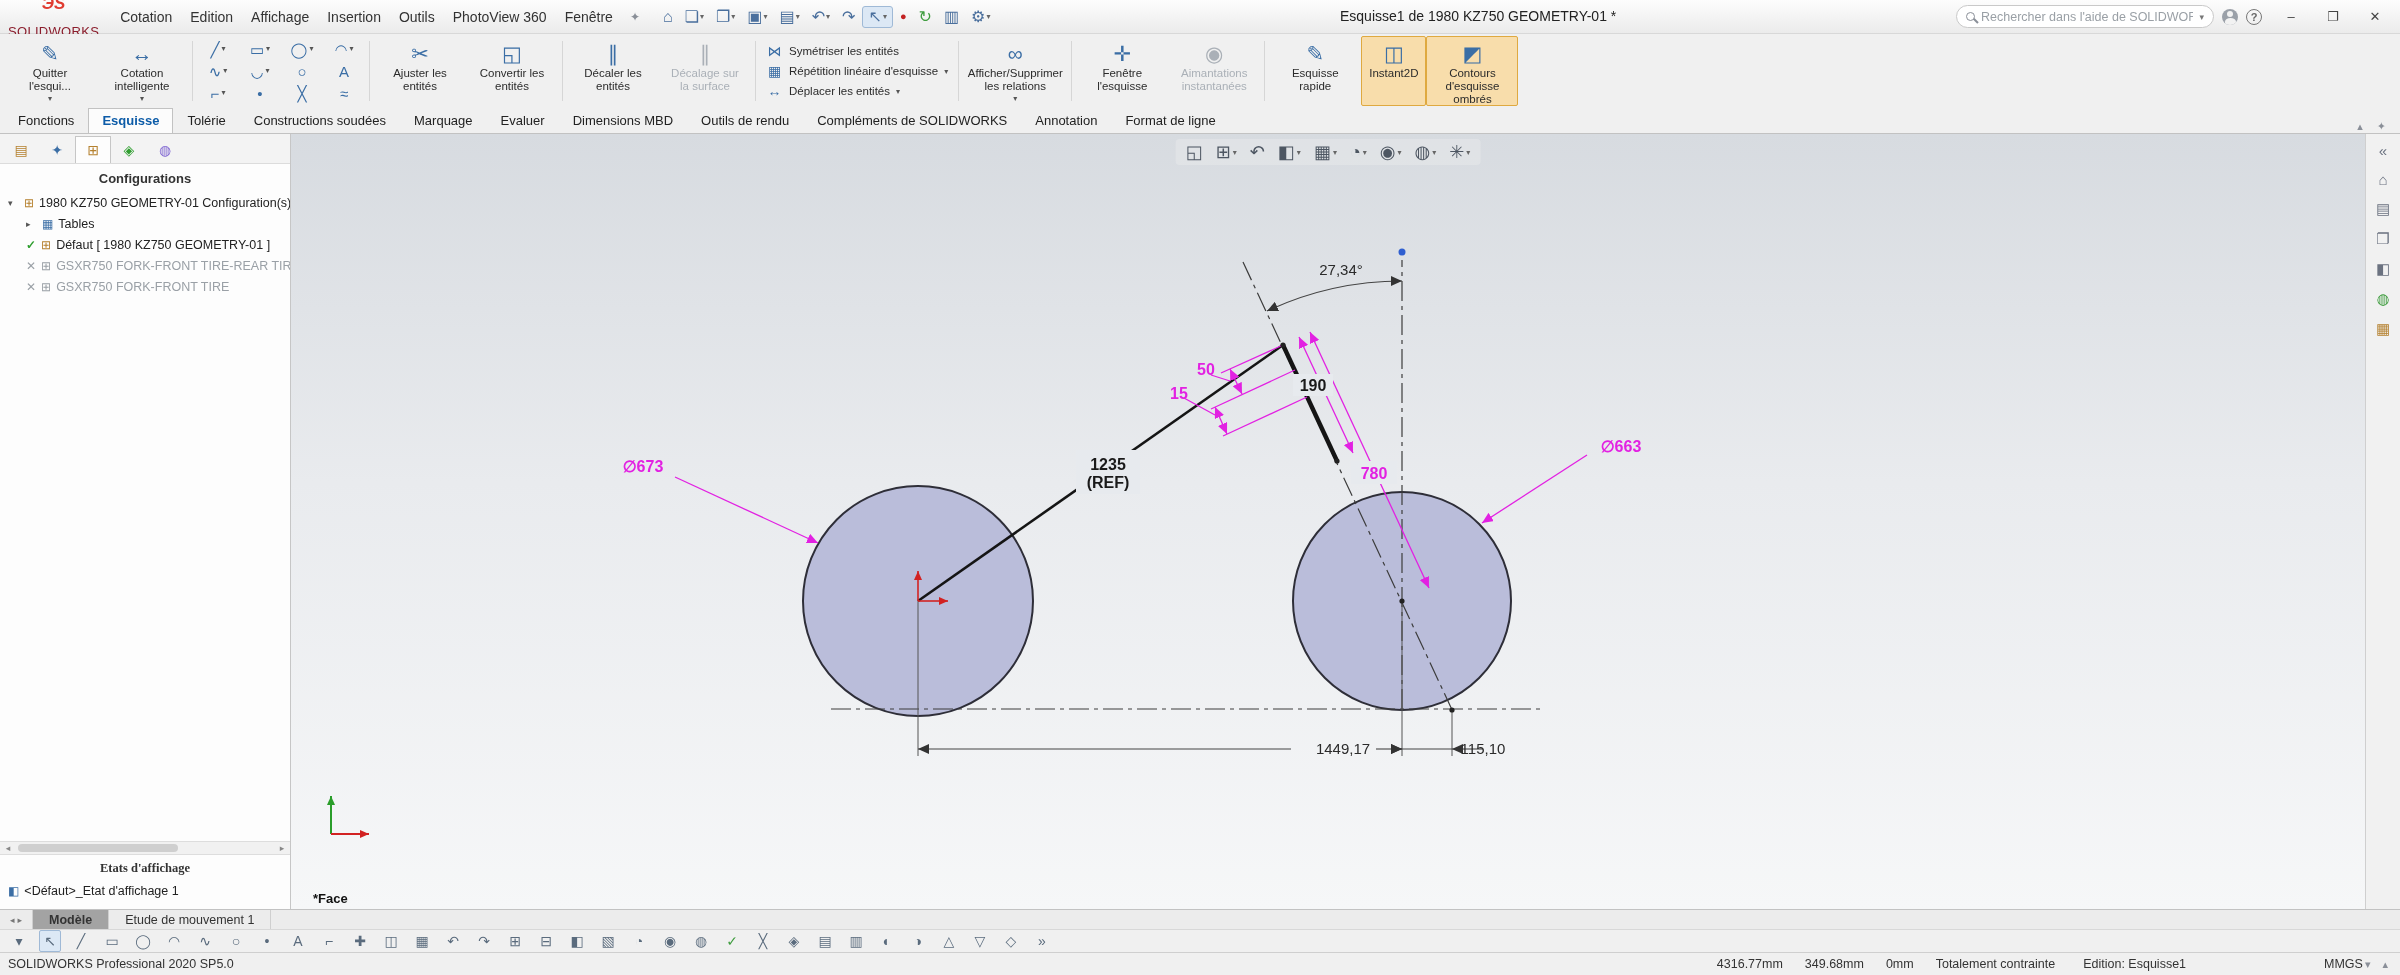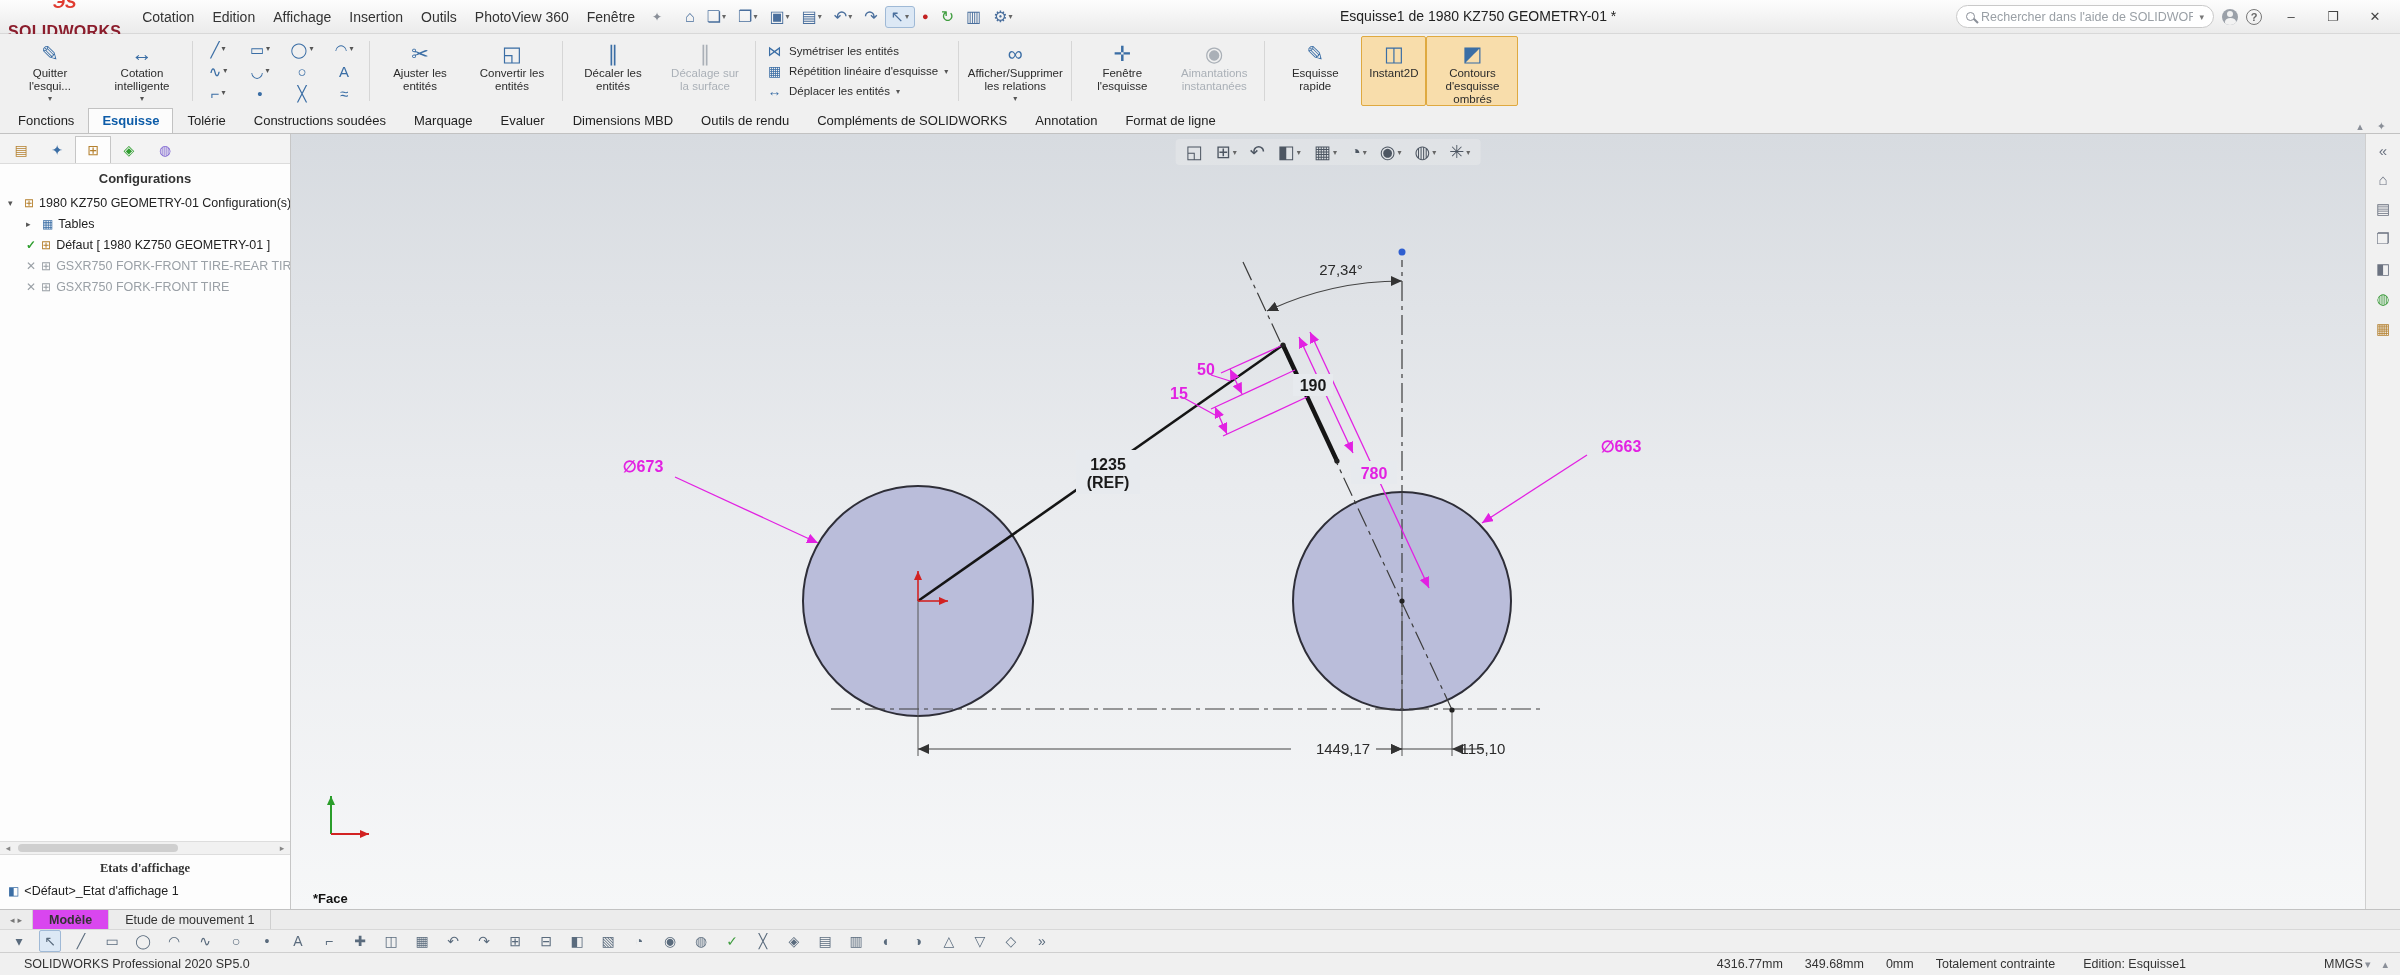--- a/index.html
+++ b/index.html
@@ -6,21 +6,21 @@
   html,body { width:2400px; height:975px; }
   body { font-family:"Liberation Sans",sans-serif; font-size:15px; color:#222;
          background:#f0f0f0; overflow:hidden; position:relative; }
 
   
   .titlebar { position:absolute; top:0; left:0; right:0; height:34px;
               background:linear-gradient(#fdfdfd,#ebebeb); border-bottom:1px solid #d8d8d8;
               display:flex; align-items:center; }
   .brand { display:flex; align-items:center; gap:10px; padding:0 12px 0 8px;flex-direction:column; }
   .brand-glyph { color:#e03c31; font-weight:bold; font-style:italic; font-size:17px; }
-  .brand-name { color:#8b1d2c; font-weight:bold; font-size:16px; letter-spacing:.3px; }
+  .brand-name { color:#8b1d2c; font-weight:normal; font-size:13px; letter-spacing:.3px; }
   .menu-item { padding:3px 9px; font-size:14px; color:#333; cursor:default; }
   .pin { color:#8a8f98; font-size:12px; padding:0 8px; }
   .qbar { display:flex; align-items:center; gap:2px; margin-left:10px; }
   .qbtn { display:flex; align-items:center; gap:1px; padding:2px 5px; border-radius:3px;
           color:#4a6f9d; font-size:16px; line-height:1; }
   .qbtn .dd { font-size:8px; color:#666; }
   .qbtn.pressed { background:#dce8f5; border:1px solid #9fb9d6; }
   .qbtn.red { color:#c32222; font-size:11px; }
   .qbtn.green { color:#3f9d3f; }
   .tb-title { position:absolute; left:1340px; top:8px; font-size:14px; color:#222; }
@@ -131,31 +131,31 @@
               border-left:1px solid #cfcfcf; display:flex; flex-direction:column; align-items:center;
               gap:12px; padding-top:8px; font-size:15px; color:#6b7280; }
   .rightbar .ric:nth-child(6){ color:#3f9d3f; } .rightbar .ric:nth-child(7){ color:#b5812f; }
 
   
   .modeltabs { position:absolute; left:0; right:0; top:909px; height:20px; background:#ececec;
                border-top:1px solid #c2c2c2; display:flex; align-items:stretch; font-size:12.5px; }
   .mnav { display:flex; align-items:center; gap:3px; padding:0 10px; color:#777; font-size:9px;
           border-right:1px solid #cfcfcf; }
   .mtab { display:flex; align-items:center; padding:0 16px; border-right:1px solid #cfcfcf; color:#333; }
-  .mtab.active { background:#d946ef; font-weight:bold; }
+  .mtab.active { background:#a3a3a3; font-weight:bold; }
 
   .btoolbar { position:absolute; left:0; right:0; top:929px; height:23px; background:#f0f0f0;
               border-top:1px solid #d8d8d8; display:flex; align-items:center; gap:9px; padding:0 8px; }
   .bic { width:22px; text-align:center; font-size:14px; color:#5a6b7d; line-height:20px; }
   .bic.pressed { background:#dce8f5; border:1px solid #9fb9d6; border-radius:2px; }
   .bic.green { color:#3f9d3f; }
 
   .statusbar { position:absolute; left:0; right:0; top:952px; height:23px; background:#f0f0f0;
                border-top:1px solid #cfcfcf; display:flex; align-items:center; font-size:12.5px; color:#333; }
-  .sb-left { margin-left:24px; }
+  .sb-left { margin-left:8px; }
   .sb-right { margin-left:auto; display:flex; align-items:center; }
   .sb-right span { margin-right:28px; }
   .sb-right .coord { margin-right:22px; }
   .sb-right .units { margin-right:2px; }
   .sb-right .sbic { margin-right:12px; color:#8a8f98; font-size:11px; }
 </style>
 </head>
 <body>
 
 <div class="titlebar">

